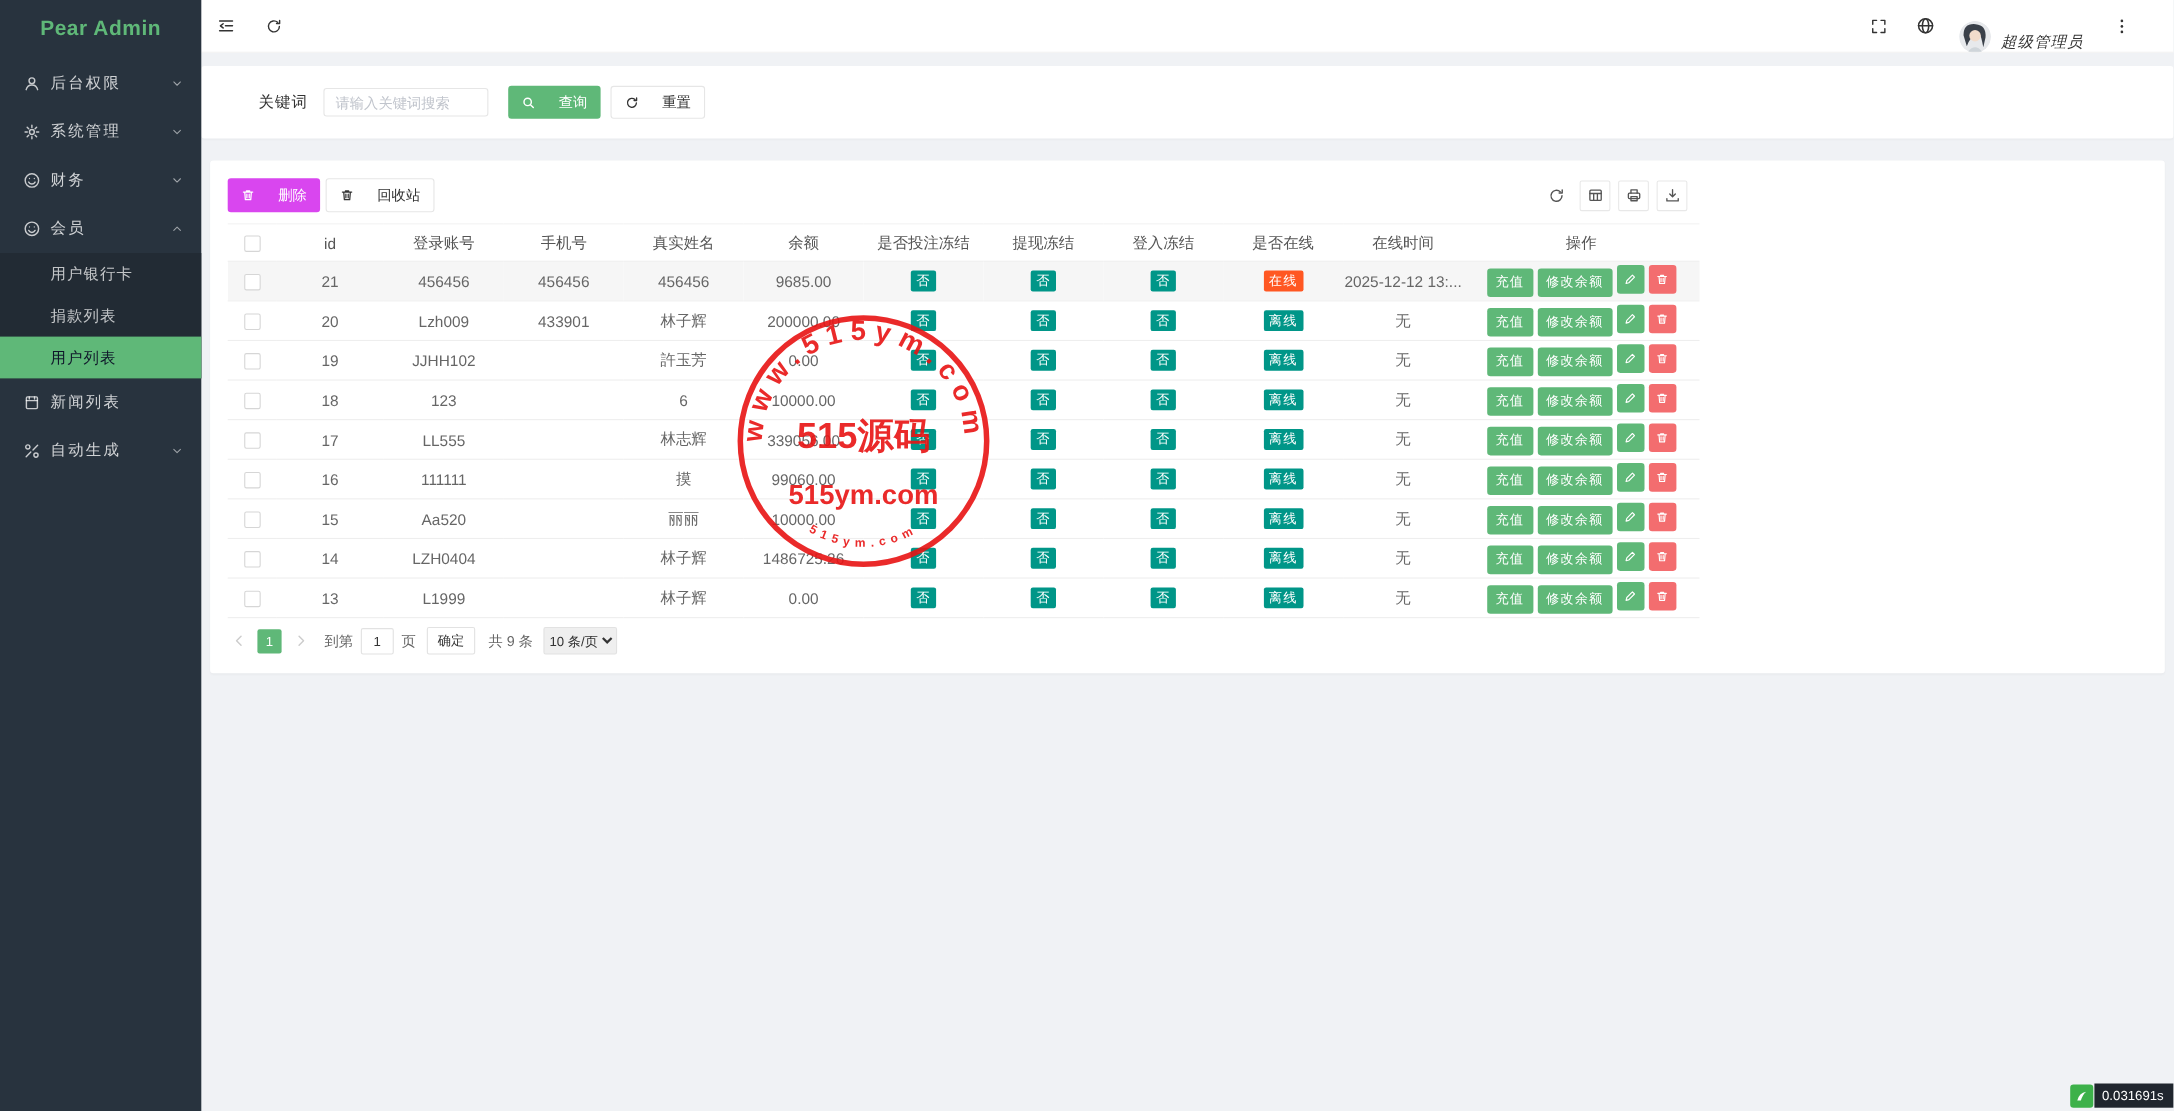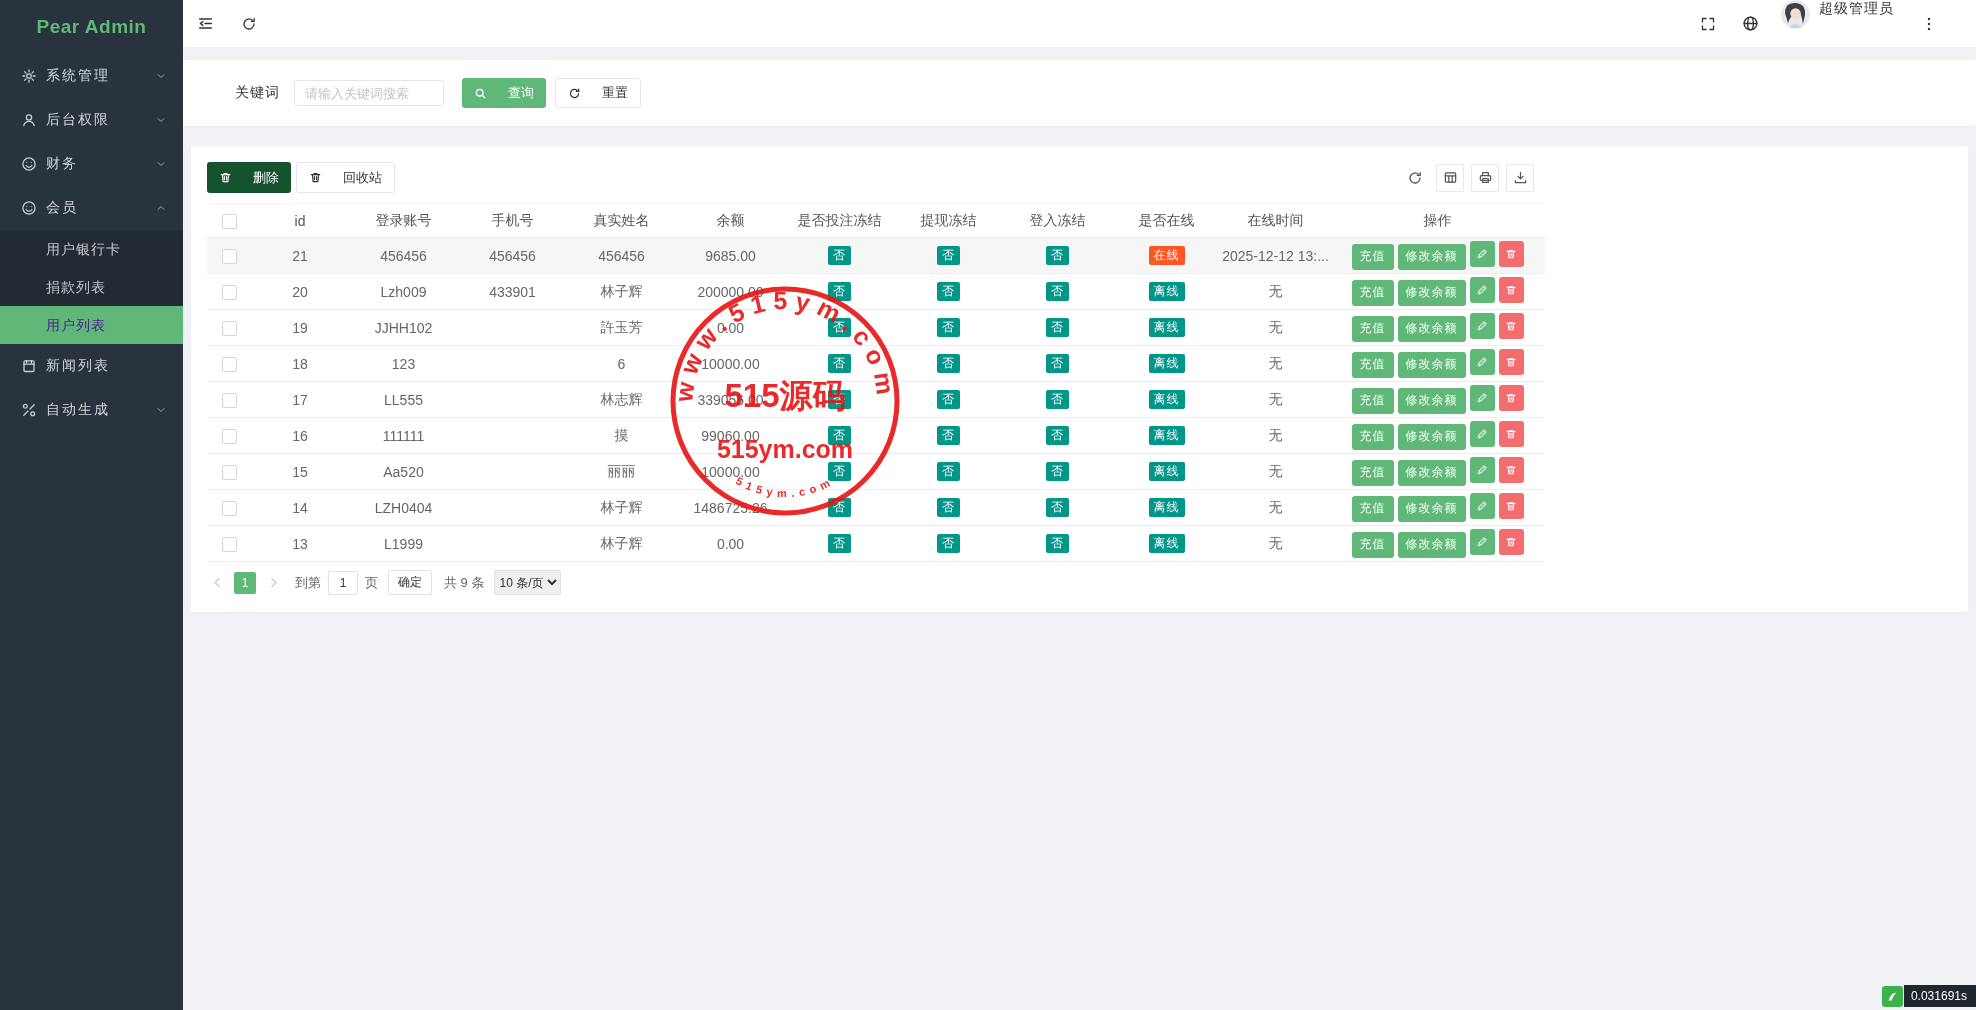--- a/index.html
+++ b/index.html
@@ -12,41 +12,41 @@
 
   
   .sidebar { position:absolute; left:0; top:0; width:183px; height:1010px; background:#28333e; z-index:6; }
   .logo { height:54px; line-height:54px; text-align:center; color:#5FB878; font-size:19px; font-weight:bold; letter-spacing:.5px; }
   .menu-item { height:44px; display:flex; align-items:center; padding:0 16px 0 21px; color:rgba(255,255,255,.78); cursor:pointer; }
   .menu-item .mi-icon { width:16px; height:16px; margin-right:9px; color:rgba(255,255,255,.75); }
   .menu-item .mi-label { flex:1; letter-spacing:2px; font-size:14px; }
   .menu-item .mi-chev { color:rgba(255,255,255,.55); }
   .submenu { background:#222b34; }
   .submenu-item { height:38px; line-height:38px; padding-left:46px; color:rgba(255,255,255,.72); font-size:14px; letter-spacing:1px; cursor:pointer; }
-  .submenu-item.active { background:#5FB878; color:#4c1d95; }
+  .submenu-item.active { background:#5FB878; color:#0f172a; }
 
   
   .topbar { position:absolute; left:183px; top:0; right:0; height:48px; background:#fff; display:flex; align-items:center; border-bottom:1px solid #f2f2f2; z-index:5; }
   .tb-btn { width:44px; height:48px; display:flex; align-items:center; justify-content:center; color:#333; cursor:pointer; }
-  .tb-right { margin-left:auto; display:flex; align-items:flex-start; padding-right:26px; }
+  .tb-right { margin-left:auto; display:flex; align-items:flex-end; padding-right:26px;font-style:italic; }
   .tb-right .tb-btn { width:42px; }
   .avatar { width:29px; height:29px; border-radius:50%; overflow:hidden; margin:0 9px 0 10px; flex:none; }
   .user-name { font-size:14px; color:#333; margin-right:14px; letter-spacing:1px; cursor:pointer; }
 
   
   .main { position:absolute; left:183px; top:48px; right:0; bottom:0; }
   .card { background:#fff; border-radius:3px; box-shadow:0 1px 2px rgba(0,0,0,.03); }
   .search-card { margin:12px 0 0; height:66px; display:flex; align-items:center; }
   .search-label { margin-left:52px; margin-right:14px; color:#333; letter-spacing:1px; }
   .search-input { width:150px; height:26px; border:1px solid #e6e6e6; border-radius:3px; padding:0 10px; font-size:13px; color:#333; outline:none; font-family:inherit; }
   .search-input::placeholder { color:#c0c4cc; }
   .btn { display:inline-flex; align-items:center; gap:21px; height:30px; padding:0 12px; border-radius:3px; border:none; font-size:13px; cursor:pointer; font-family:inherit; }
   .btn-green { background:#5FB878; color:#fff; }
   .btn-plain { background:#fff; color:#333; border:1px solid #e6e6e6; }
-  .btn-red { background:#14532d; color:#fff; }
+  .btn-red { background:#d946ef; color:#fff; }
   .search-card .btn-green { margin-left:18px; }
   .search-card .btn-plain { margin-left:9px; }
 
   .table-card { margin:20px 8px 0; padding:16px; height:466px; position:relative; }
   .toolbar { display:flex; align-items:center; }
   .toolbar .btn { height:31px; }
   .toolbar .btn-plain { margin-left:5px; }
   .tool-icons { margin-left:auto; display:flex; align-items:center; gap:7px; padding-right:418px; }
   .tool-ic { width:28px; height:28px; display:flex; align-items:center; justify-content:center; color:#555; cursor:pointer; border-radius:2px; }
   .tool-ic.bordered { border:1px solid #e8e8e8; }
@@ -81,39 +81,39 @@
 </style>
 </head>
 <body>
 
 <div class="sidebar">
   <div class="logo">Pear Admin</div>
   <div>
       <div class="menu-item">
         <span class="ic mi-icon">
           <svg width="16" height="16" viewBox="0 0 16 16" fill="none" stroke="currentColor" stroke-width="1.3" stroke-linecap="round" stroke-linejoin="round">
-            <circle cx="8" cy="8" r="2.2"></circle>
-            <path d="M8 1.8v2M8 12.2v2M1.8 8h2M12.2 8h2M3.7 3.7l1.4 1.4M10.9 10.9l1.4 1.4M12.3 3.7l-1.4 1.4M5.1 10.9l-1.4 1.4"></path>
-          </svg>
-        </span>
-        <span class="mi-label">系统管理</span>
+            <circle cx="8" cy="5.4" r="2.6"></circle>
+            <path d="M2.8 13.5c.8-3 2.7-4.2 5.2-4.2s4.4 1.2 5.2 4.2"></path>
+          </svg>
+        </span>
+        <span class="mi-label">后台权限</span>
         <span class="ic mi-chev">
           <svg width="12" height="12" viewBox="0 0 16 16" fill="none" stroke="currentColor" stroke-width="1.3" stroke-linecap="round" stroke-linejoin="round">
             <path d="M4 6l4 4 4-4"></path>
           </svg>
         </span>
       </div>
       <div class="menu-item">
         <span class="ic mi-icon">
           <svg width="16" height="16" viewBox="0 0 16 16" fill="none" stroke="currentColor" stroke-width="1.3" stroke-linecap="round" stroke-linejoin="round">
-            <circle cx="8" cy="5.4" r="2.6"></circle>
-            <path d="M2.8 13.5c.8-3 2.7-4.2 5.2-4.2s4.4 1.2 5.2 4.2"></path>
-          </svg>
-        </span>
-        <span class="mi-label">后台权限</span>
+            <circle cx="8" cy="8" r="2.2"></circle>
+            <path d="M8 1.8v2M8 12.2v2M1.8 8h2M12.2 8h2M3.7 3.7l1.4 1.4M10.9 10.9l1.4 1.4M12.3 3.7l-1.4 1.4M5.1 10.9l-1.4 1.4"></path>
+          </svg>
+        </span>
+        <span class="mi-label">系统管理</span>
         <span class="ic mi-chev">
           <svg width="12" height="12" viewBox="0 0 16 16" fill="none" stroke="currentColor" stroke-width="1.3" stroke-linecap="round" stroke-linejoin="round">
             <path d="M4 6l4 4 4-4"></path>
           </svg>
         </span>
       </div>
       <div class="menu-item">
         <span class="ic mi-icon">
           <svg width="16" height="16" viewBox="0 0 16 16" fill="none" stroke="currentColor" stroke-width="1.3" stroke-linecap="round" stroke-linejoin="round">
             <circle cx="8" cy="8" r="6.1"></circle>

